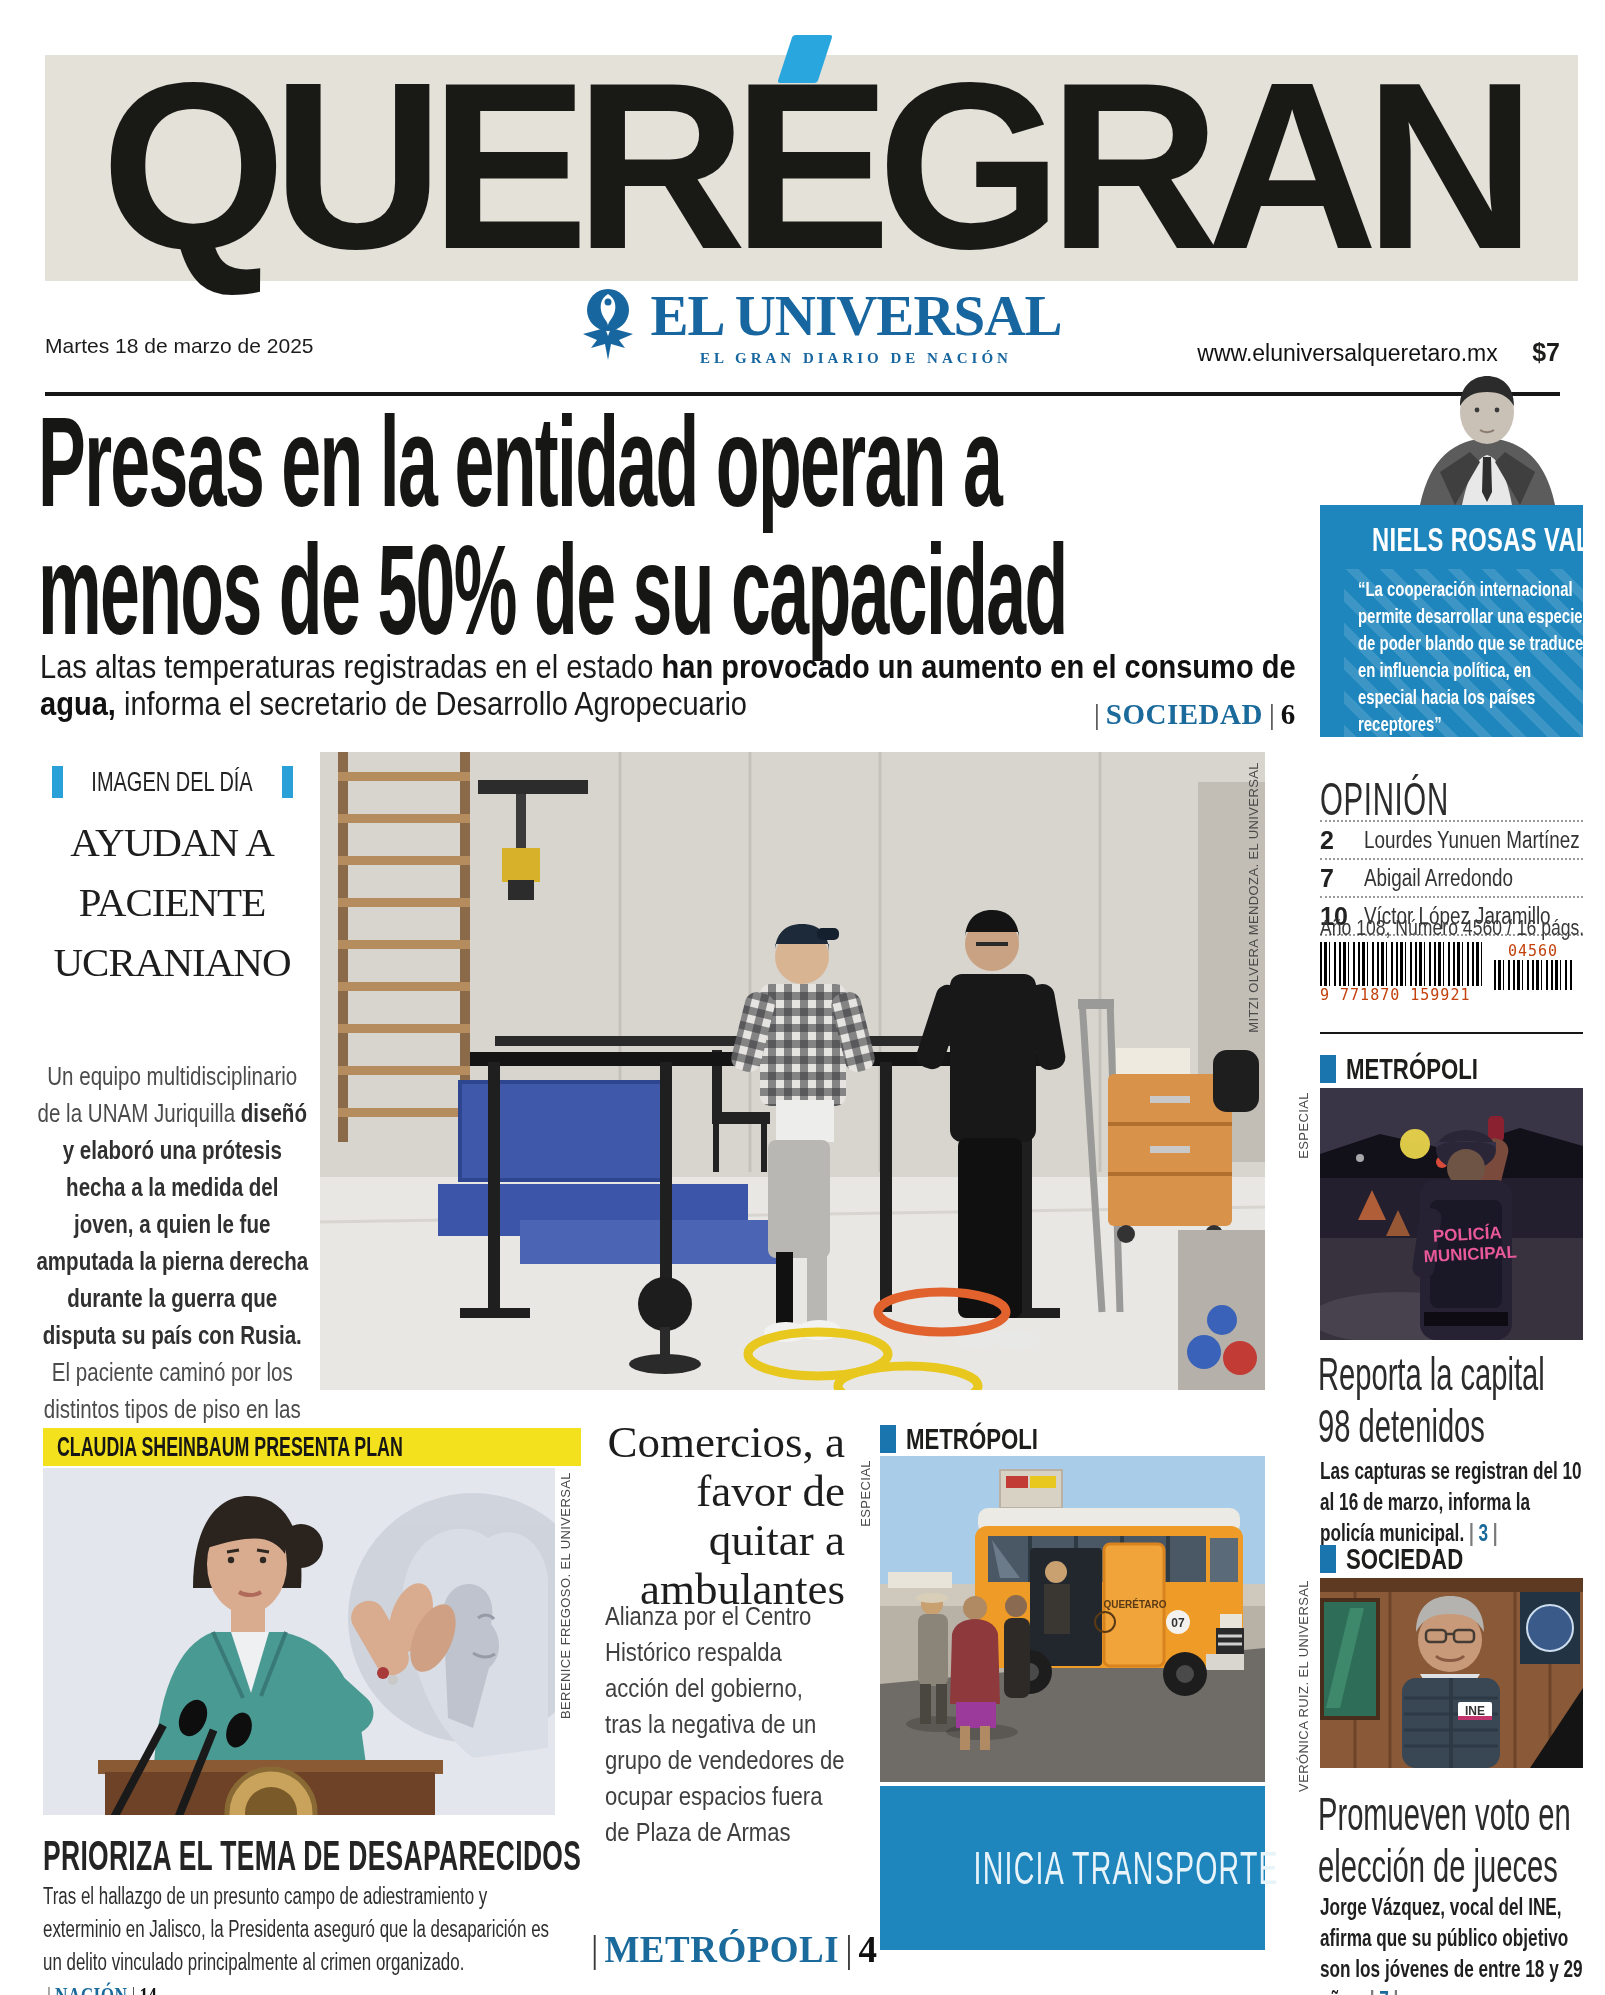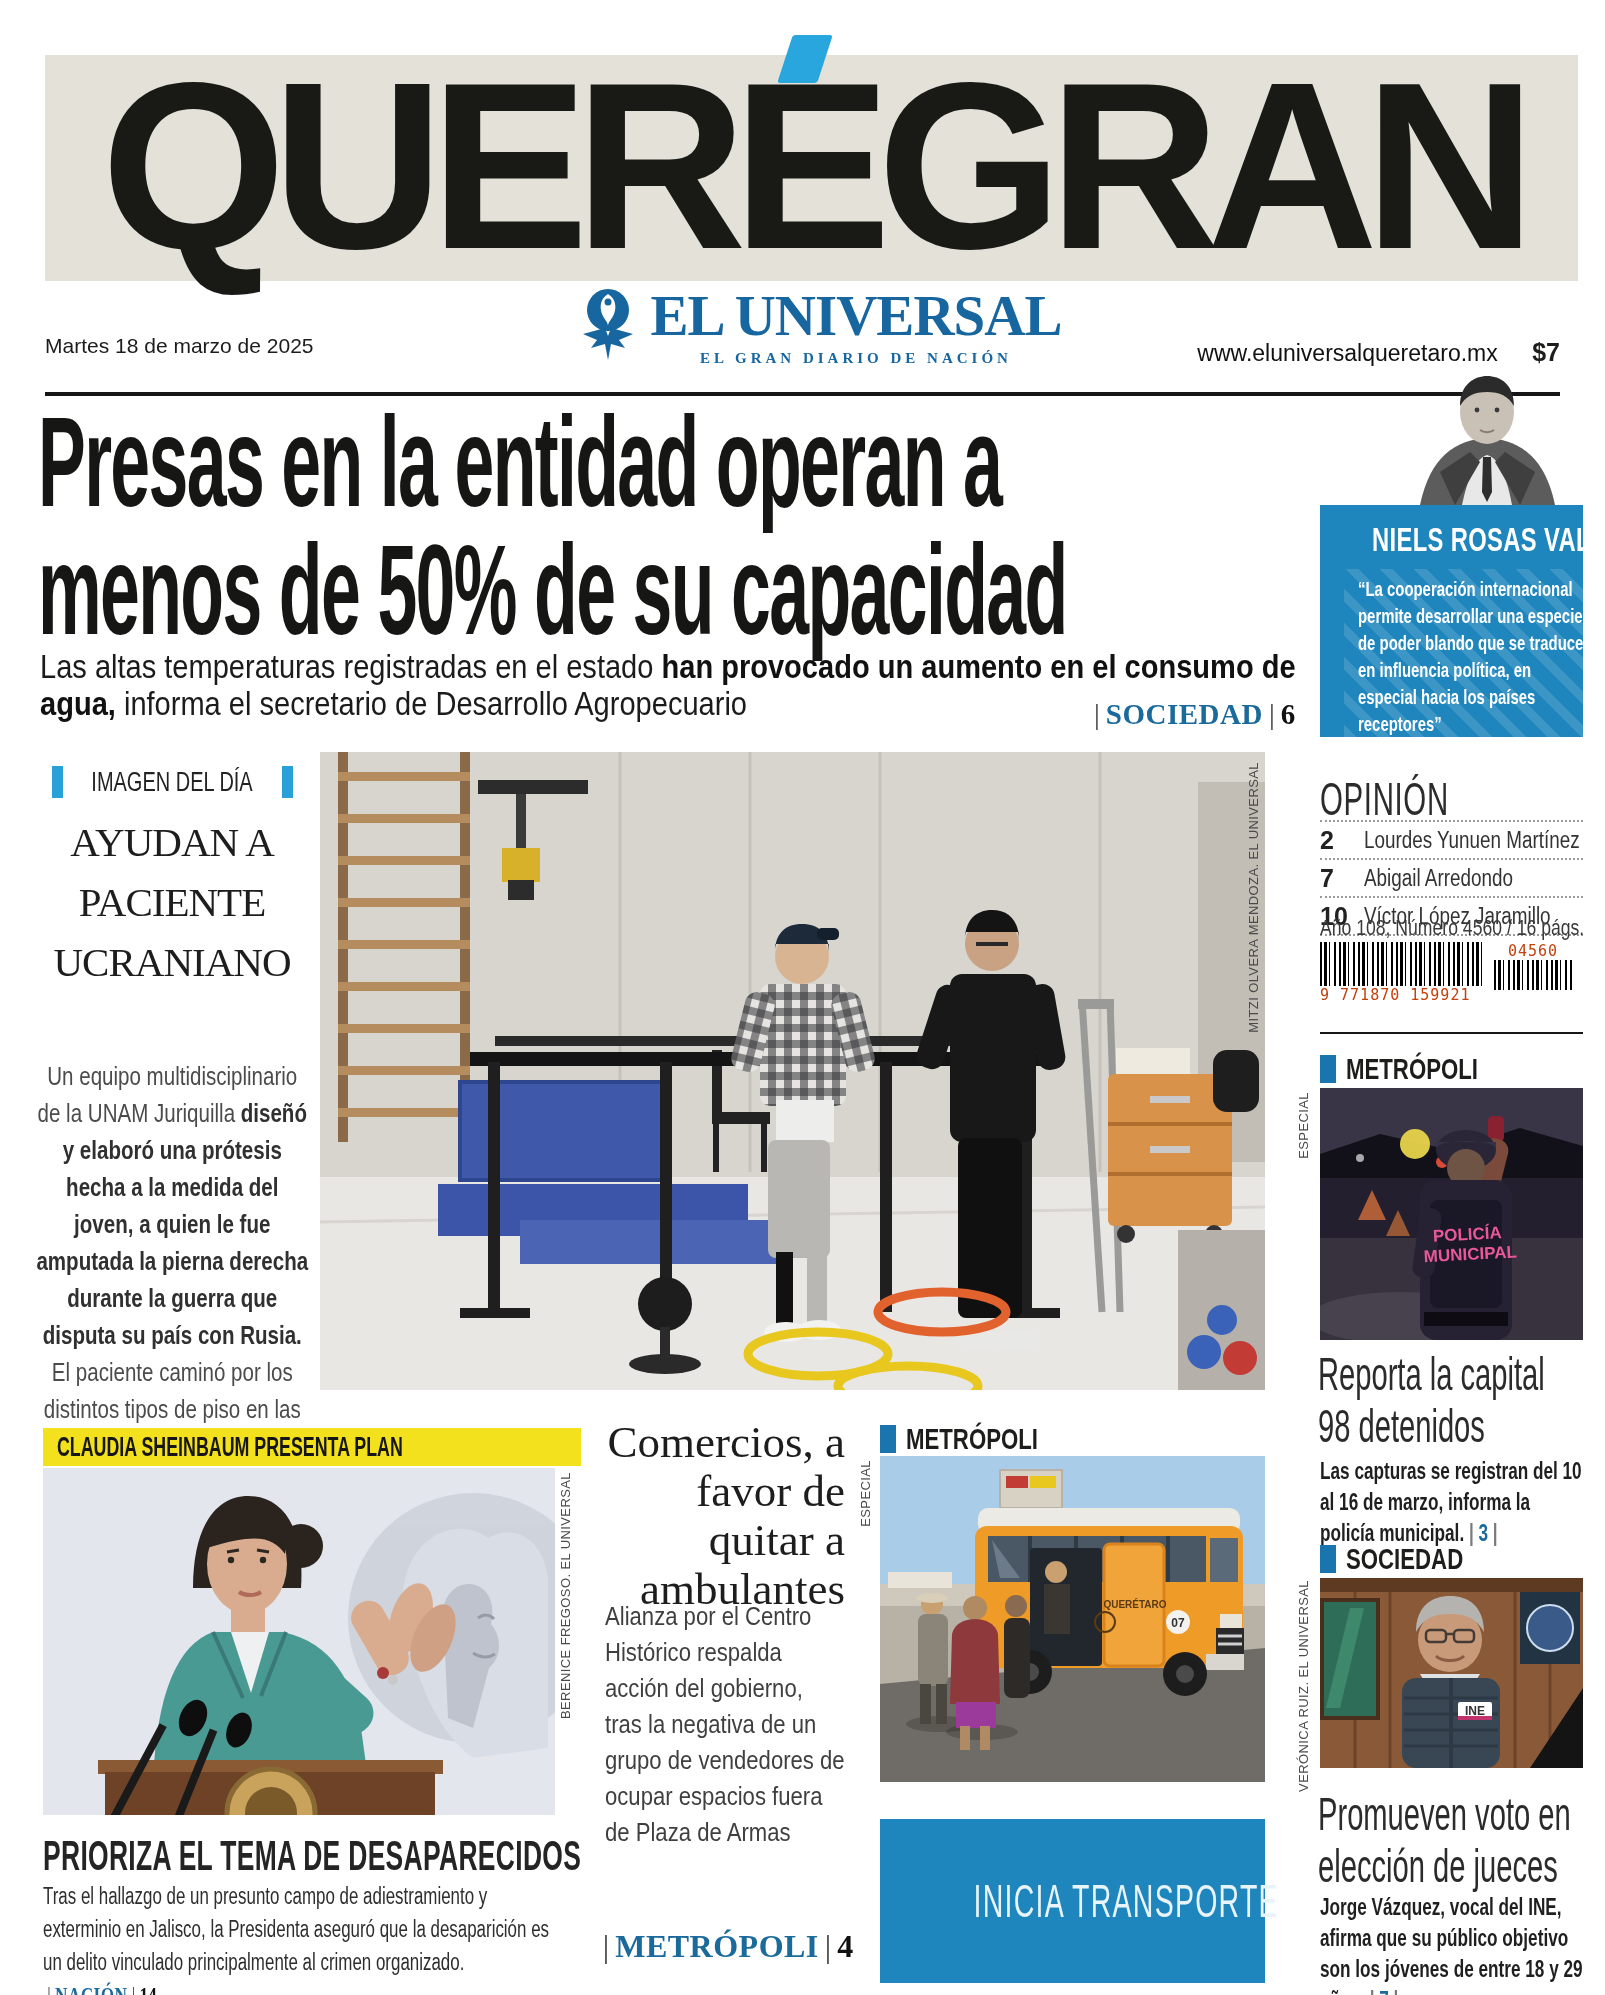--- a/index.html
+++ b/index.html
@@ -499,21 +499,21 @@
   <div class="abs" style="left:43px;top:1880px;width:515px;">
     <div class="shrinkp priBody" style="width:715px;transform:scaleX(0.72);">
       <span>Tras el hallazgo de un presunto campo de adiestramiento y exterminio en Jalisco, la Presidenta aseguró que la desaparición es un delito vinculado principalmente al crimen organizado. </span><span class="slink"><span class="pipe">|</span><span class="sec">NACIÓN</span><span class="pipe">|</span><span class="pg">14</span></span>
     </div>
   </div>
 
   <div class="abs serifhead comHead" style="left:605px;top:1418px;width:240px;">Comercios, a favor de quitar a ambulantes</div>
   <div class="abs" style="left:605px;top:1598px;width:240px;">
     <div class="shrinkp comBody" style="width:282px;transform:scaleX(0.85);">Alianza por el Centro Histórico respalda acción del gobierno, tras la negativa de un grupo de vendedores de ocupar espacios fuera de Plaza de Armas</div>
   </div>
-  <div class="abs comFoot slink" style="left:585px;top:1928px;width:280px;font-size:32px;">
+  <div class="abs comFoot slink" style="left:585px;top:1928px;width:280px;font-size:37px;">
     <span class="pipe">|</span><span class="sec">METRÓPOLI</span><span class="pipe">|</span><span class="pg">4</span>
   </div>
 
   <div class="abs seclabel" style="left:880px;top:1422px;">
     <span class="sq"></span>
     <span class="cond txt" style="transform:scaleX(0.74);">METRÓPOLI</span>
   </div>
   <span class="vcredit" style="left:858px;top:1460px;">ESPECIAL</span>
   <div class="abs" style="left:880px;top:1456px;width:385px;height:326px;">
     <svg width="385" height="326" viewBox="0 0 385 326">
@@ -569,19 +569,19 @@
         <circle cx="95" cy="152" r="12" fill="#b08a62"></circle>
         <path d="M72 178 C76 158 114 158 118 178 L120 248 L70 248 Z" fill="#8e3a3c"></path>
         <rect x="76" y="246" width="40" height="26" fill="#9b3a9b"></rect>
         <rect x="80" y="270" width="10" height="24" fill="#b08a62"></rect>
           <rect x="100" y="270" width="10" height="24" fill="#b08a62"></rect>
         <circle cx="136" cy="150" r="11" fill="#8a6a50"></circle>
         <rect x="124" y="162" width="26" height="80" rx="8" fill="#2e2a28"></rect>
       </g>
     </svg>
   </div>
-  <div class="abs bluebox stripes" style="left:880px;top:1786px;width:385px;height:164px;display:flex;flex-direction:column;justify-content:center;margin-top:33px;">
+  <div class="abs bluebox stripes" style="left:880px;top:1786px;width:385px;height:164px;display:flex;flex-direction:column;justify-content:center;">
     <div class="tbox">
       <div><span class="condc l" style="transform:scaleX(0.62);">INICIA TRANSPORTE</span></div>
     </div>
   </div>
 
 </div>
 
 </body></html>

